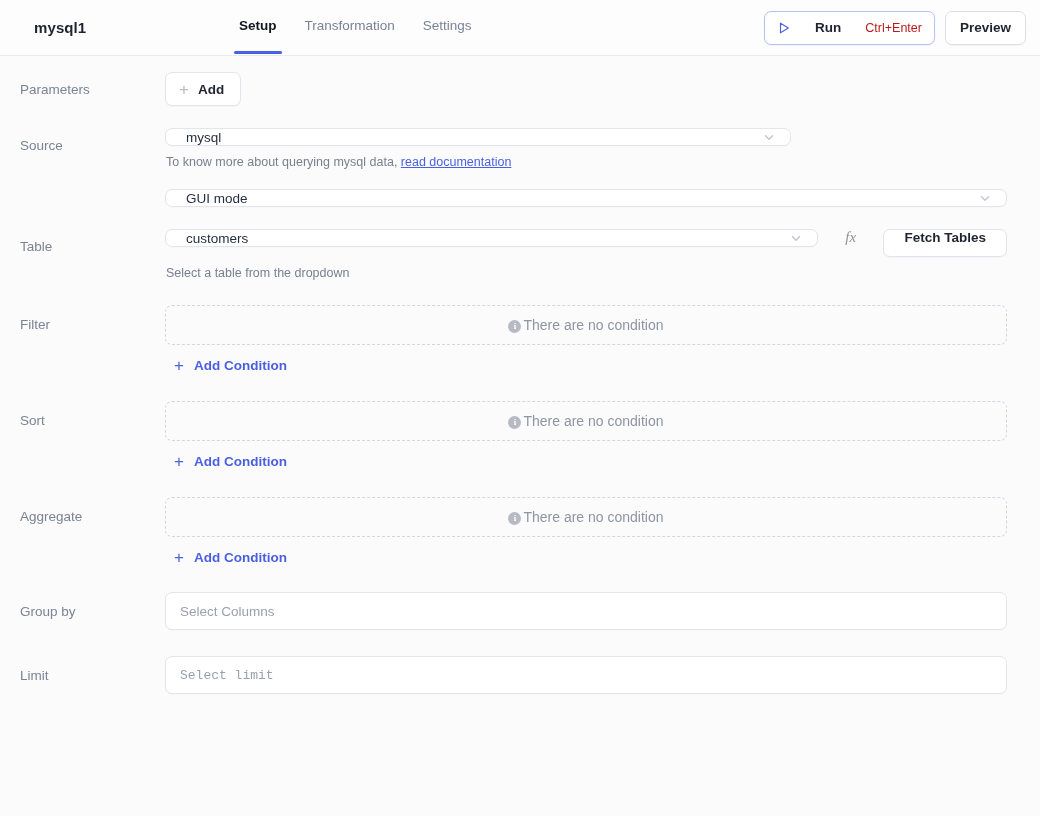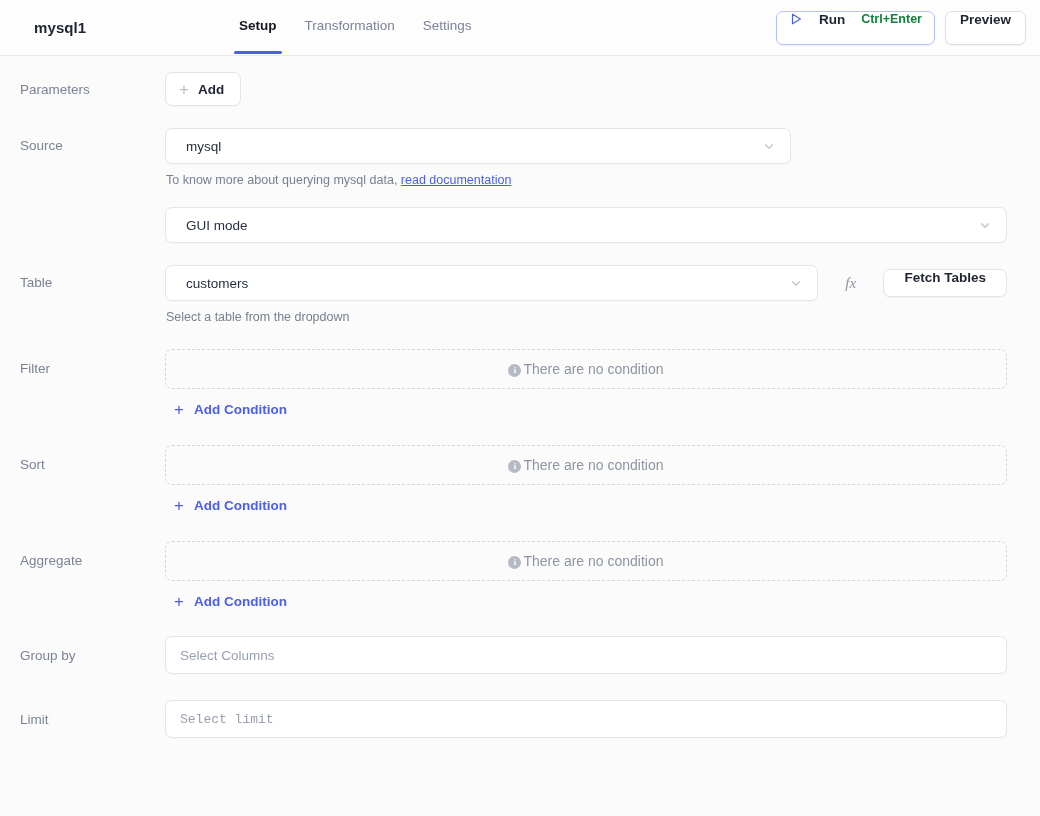--- a/index.html
+++ b/index.html
@@ -63,41 +63,41 @@
 
   .header-actions {
     position: absolute;
     right: 14px;
     display: flex;
     align-items: center;
     gap: 10px;
   }
   .btn {
     display: inline-flex;
-    align-items: flex-start;
-    gap: 16px;
+    align-items: center;
+    gap: 24px;
     height: 34px;
     padding: 0 14px;
     border-radius: 7px;
     background: #ffffff;
     border: 1px solid #dcdfe6;
     font-size: 13.5px;
     font-weight: 700;
     color: #1f2430;
     cursor: pointer;
     box-shadow: 0 1px 1px rgba(16,24,40,0.04);
   }
   .btn-run {
     border: 1px solid #b7c0f3;
     padding-left: 12px;
     padding-right: 12px;
   }
   .btn-run .shortcut {
-    font-weight: 700;
-    color: #15803d;
+    font-weight: 400;
+    color: #b91c1c;
     font-size: 12.5px;
   }
   .play-icon { display: inline-flex; width: 14px; height: 14px; }
 
   
   .body {
     position: relative;
     padding-top: 10px;
   }
   .row {
@@ -111,21 +111,21 @@
     padding-left: 20px;
     font-size: 13.5px;
     color: #7b8394;
     line-height: 18px;
   }
   .row-field { flex: 1 1 auto; min-width: 0; padding-right: 17px; }
 
   .control {
     position: relative;
     width: 100%;
-    height: 36px;
+    height: 18px;
     background: #fff;
     border: 1px solid #e3e5ea;
     border-radius: 7px;
     display: flex;
     align-items: center;
     padding: 0 34px 0 20px;
     font-size: 13.5px;
     color: #26303f;
     cursor: pointer;
     box-shadow: 0 1px 1px rgba(16,24,40,0.02);
@@ -161,21 +161,21 @@
     border-radius: 7px;
     background: #fff;
     font-size: 13.5px;
     font-weight: 700;
     color: #1f2430;
     cursor: pointer;
     box-shadow: 0 1px 1px rgba(16,24,40,0.03);
   }
   .plus-grey { color: #b9bdc7; font-size: 17px; line-height: 1; font-weight: 400; }
 
-  .table-line { display: flex; align-items: center; gap: 15px; }
+  .table-line { display: flex; gap: 15px; }
   .fx {
     width: 36px;
     text-align: center;
     font-family: "Liberation Serif", serif;
     font-style: italic;
     font-size: 15px;
     color: #8d93a0;
     user-select: none;
     cursor: pointer;
   }

